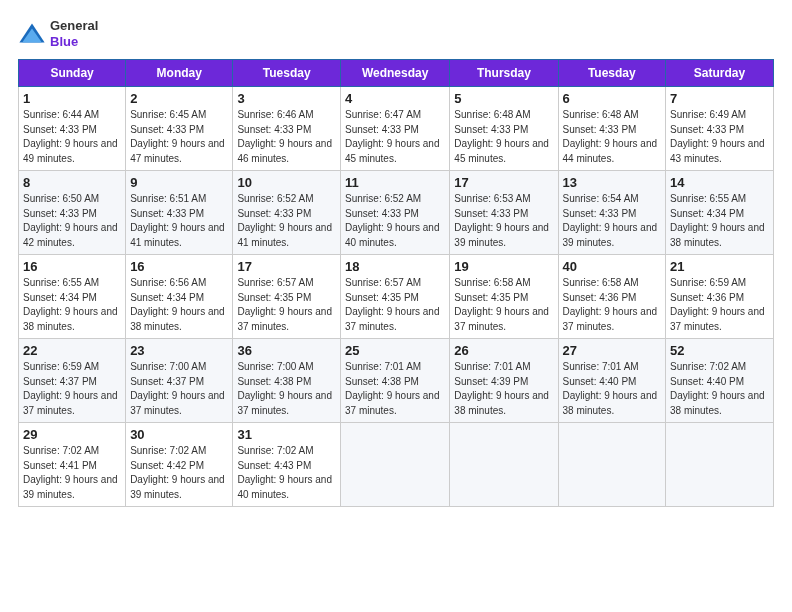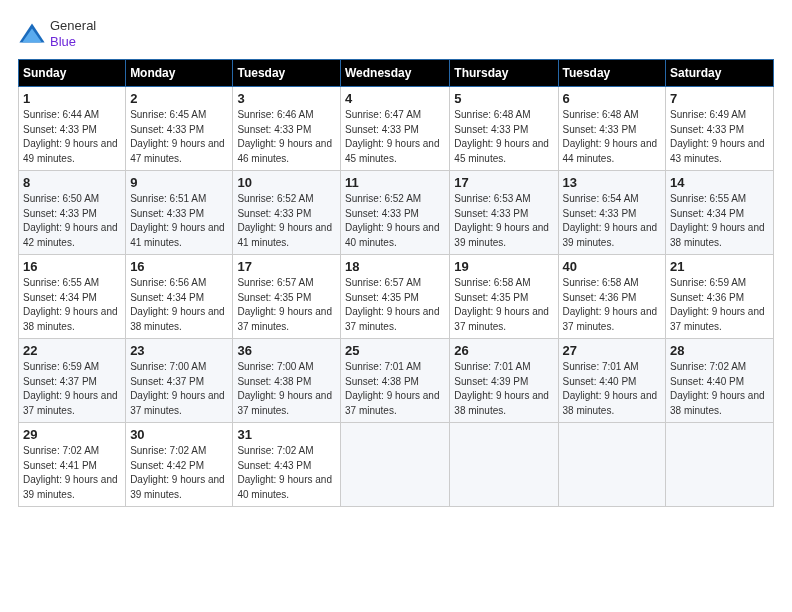--- a/index.html
+++ b/index.html
@@ -24,21 +24,21 @@
     }
     .logo {
       display: flex;
       align-items: center;
       gap: 4px;
     }
     .logo-text {
       display: flex;
       flex-direction: column;
       font-size: 13px;
-      font-weight: normal;
+      font-weight: bold;
       line-height: 1.2;
     }
     .logo-general { color: #333; }
     .logo-blue { color: #6d28d9; }
     .logo-icon {
       width: 28px;
       height: 28px;
     }
     .title-block {
       text-align: right;
@@ -52,24 +52,24 @@
     .location {
       font-size: 14px;
       color: #444;
     }
     .calendar {
       width: 100%;
       border-collapse: collapse;
       font-size: 10.5px;
     }
     .calendar thead tr th {
-      background: #000000;
+      background: #6d28d9;
       color: #fff;
       padding: 6px 4px;
-      text-align: left;
+      text-align: center;
       font-size: 12px;
       font-weight: bold;
       border: 1px solid #2567a8;
     }
     .calendar tbody tr td {
       vertical-align: top;
       border: 1px solid #ccc;
       padding: 4px 4px;
       background: #fff;
       min-height: 70px;
@@ -233,21 +233,21 @@
           </td>
           <td>
             <span class="day-num">26</span>
             <div class="day-info">Sunrise: 7:01 AM<br>Sunset: 4:39 PM<br>Daylight: 9 hours and 38 minutes.</div>
           </td>
           <td>
             <span class="day-num">27</span>
             <div class="day-info">Sunrise: 7:01 AM<br>Sunset: 4:40 PM<br>Daylight: 9 hours and 38 minutes.</div>
           </td>
           <td>
-            <span class="day-num">28</span>
+            <span class="day-num">52</span>
             <div class="day-info">Sunrise: 7:02 AM<br>Sunset: 4:40 PM<br>Daylight: 9 hours and 38 minutes.</div>
           </td>
         </tr>
         <tr>
           <td>
             <span class="day-num">29</span>
             <div class="day-info">Sunrise: 7:02 AM<br>Sunset: 4:41 PM<br>Daylight: 9 hours and 39 minutes.</div>
           </td>
           <td>
             <span class="day-num">30</span>

